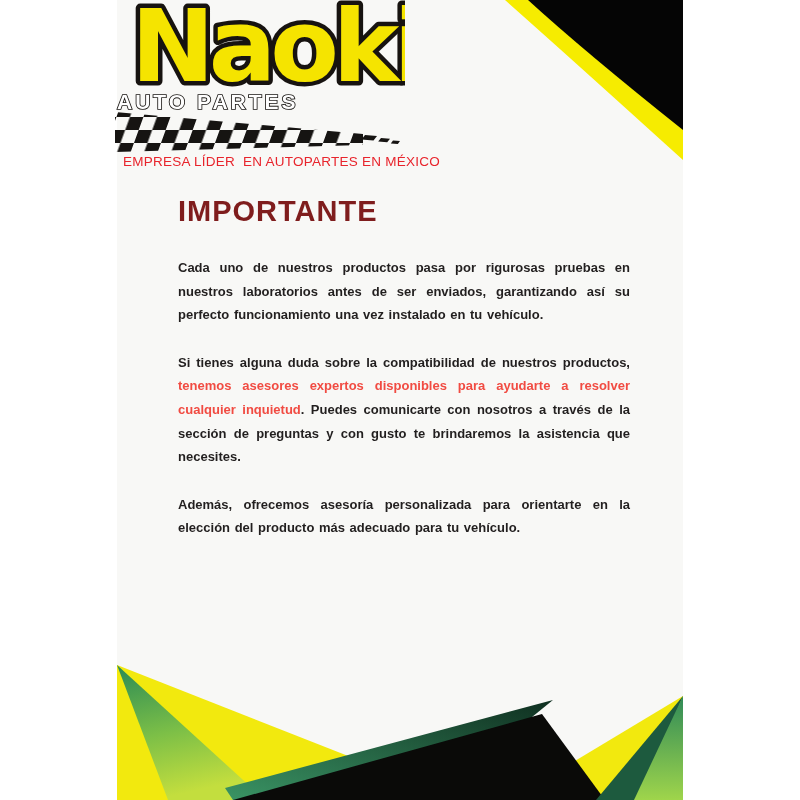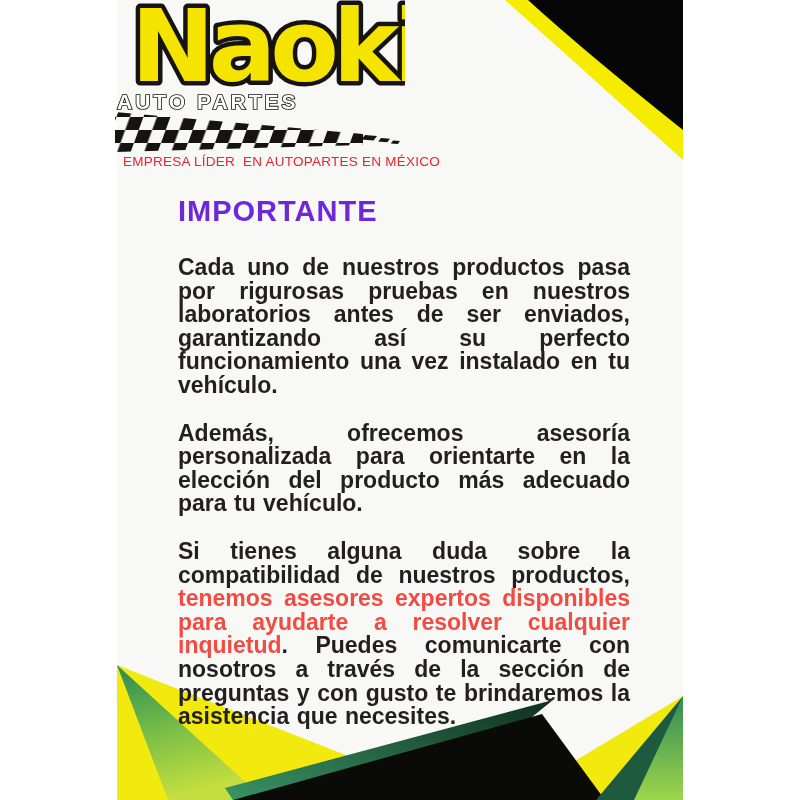--- a/index.html
+++ b/index.html
@@ -36,24 +36,24 @@
   .tagline {
     position:absolute; left:123px; top:154px;
     font-size:13.5px; font-weight:normal; letter-spacing:.25px;
     color:#e8242c; white-space:pre;
   }
   .main {
     position:absolute; left:178px; top:197px; width:452px;
   }
   .heading {
     font-size:29px; font-weight:bold; letter-spacing:1px;
-    color:#6d28d9; line-height:1; margin-bottom:30px;
+    color:#7f1d1d; line-height:1; margin-bottom:30px;
   }
   .para {
-    font-size:23px; line-height:23.6px; font-weight:bold;
+    font-size:13px; line-height:23.6px; font-weight:bold;
     color:#221f1f; text-align:justify; margin-bottom:24px;
     word-spacing:1px;
   }
   .para:last-child { margin-bottom:0; }
   .red-span { color:#f14b42; }
 </style>
 </head>
 <body>
 
 <div class="page"></div>
@@ -113,16 +113,16 @@
   </g>
 </svg>
 
 <div class="tagline">EMPRESA LÍDER  EN AUTOPARTES EN MÉXICO</div>
 
 <div class="main">
   <div class="heading">IMPORTANTE</div>
 
   <p class="para">Cada uno de nuestros productos pasa por rigurosas pruebas en nuestros laboratorios antes de ser enviados, garantizando así su perfecto funcionamiento una vez instalado en tu vehículo.</p>
 
+  <p class="para"><span>Si tienes alguna duda sobre la compatibilidad de nuestros productos, </span><span class="red-span">tenemos asesores expertos disponibles para ayudarte a resolver cualquier inquietud</span><span>. Puedes comunicarte con nosotros a través de la sección de preguntas y con gusto te brindaremos la asistencia que necesites.</span></p>
+
   <p class="para">Además, ofrecemos asesoría personalizada para orientarte en la elección del producto más adecuado para tu vehículo.</p>
-
-  <p class="para"><span>Si tienes alguna duda sobre la compatibilidad de nuestros productos, </span><span class="red-span">tenemos asesores expertos disponibles para ayudarte a resolver cualquier inquietud</span><span>. Puedes comunicarte con nosotros a través de la sección de preguntas y con gusto te brindaremos la asistencia que necesites.</span></p>
 </div>
 
 </body></html>

